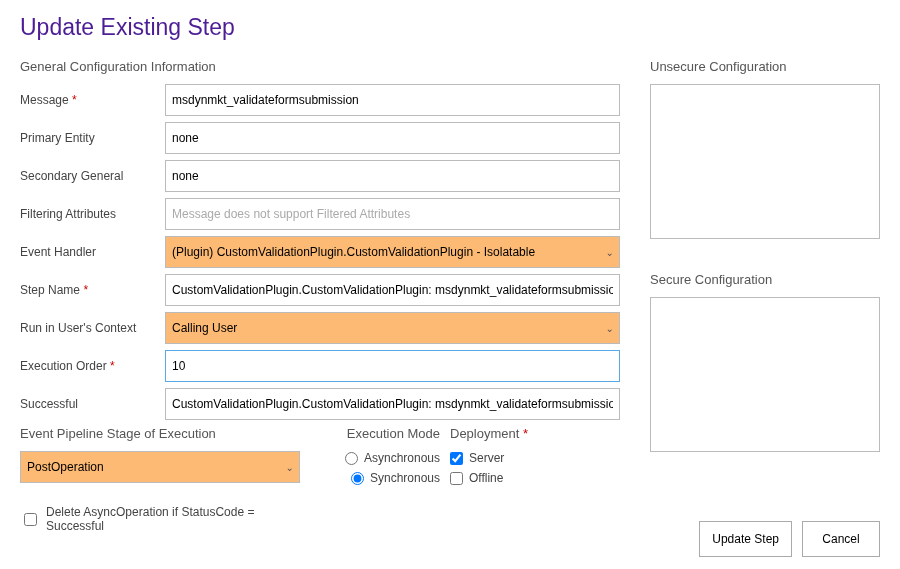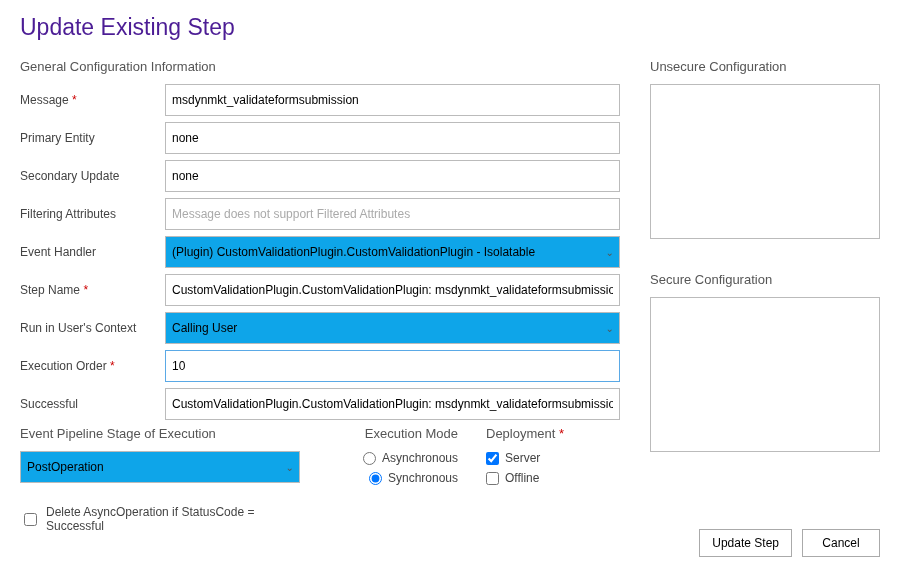--- a/index.html
+++ b/index.html
@@ -55,21 +55,21 @@
   .form-input:disabled {
     background: #fff;
     color: #aaa;
   }
   .form-input.highlight {
     border: 1px solid #5aa9e6;
     outline: none;
   }
   .form-select {
     appearance: none;
-    background: #0ea5e9;
+    background: #fdba74;
     padding-right: 22px;
     position: relative;
   }
   .select-wrap {
     flex: 1;
     position: relative;
     display: flex;
   }
   .select-wrap .form-select { flex:1; }
   .select-wrap .chev {
@@ -77,21 +77,21 @@
     right: 6px;
     top: 50%;
     transform: translateY(-50%);
     pointer-events: none;
     font-size: 10px;
     color: #555;
   }
   .placeholder-text::placeholder { color:#aaa; font-style: normal; }
   .sub-sections {
     display: flex;
-    gap: 28px;
+    gap: 10px;
     margin-top: 0;
   }
   .sub-col { display: flex; flex-direction: column; }
   .sub-col.pipeline { flex: 0 0 280px; }
   .sub-col.mode { flex: 0 0 130px; align-items: flex-end; }
   .sub-col.deploy { flex: 0 0 130px; }
   .sub-head {
     font-size: 13px;
     color: #555;
     margin-bottom: 10px;
@@ -128,21 +128,21 @@
   .right-section + .right-section { margin-top: 30px; }
   .footer {
     position: absolute;
     bottom: 12px;
     right: 20px;
     display: flex;
     gap: 10px;
   }
   .btn {
     min-width: 78px;
-    height: 28px;
+    height: 36px;
     border: 1px solid #aaa;
     background: #fff;
     font-size: 12px;
     font-family: inherit;
     cursor: pointer;
     padding: 0 12px;
   }
 </style>
 </head>
 <body>
@@ -157,21 +157,21 @@
       <div class="form-label"><span>Message</span> <span class="req">*</span></div>
       <input class="form-input" value="msdynmkt_validateformsubmission" style="">
     </div>
 
     <div class="form-row">
       <div class="form-label">Primary Entity</div>
       <input class="form-input" value="none" style="">
     </div>
 
     <div class="form-row">
-      <div class="form-label">Secondary Update</div>
+      <div class="form-label">Secondary General</div>
       <input class="form-input" value="none" style="">
     </div>
 
     <div class="form-row">
       <div class="form-label">Filtering Attributes</div>
       <input class="form-input placeholder-text" disabled="" placeholder="Message does not support Filtered Attributes" style="">
     </div>
 
     <div class="form-row">
       <div class="form-label">Event Handler</div>

